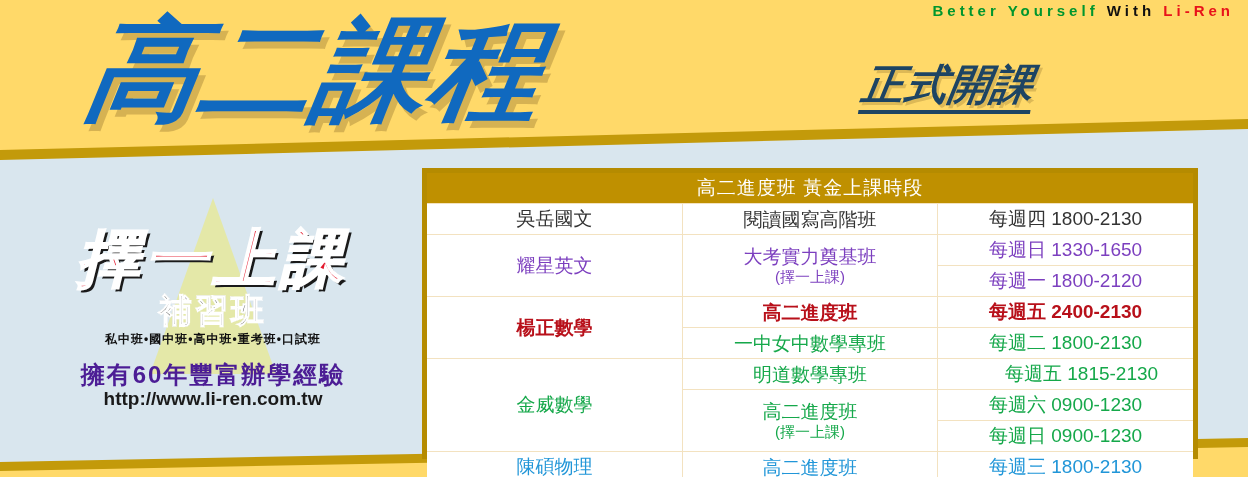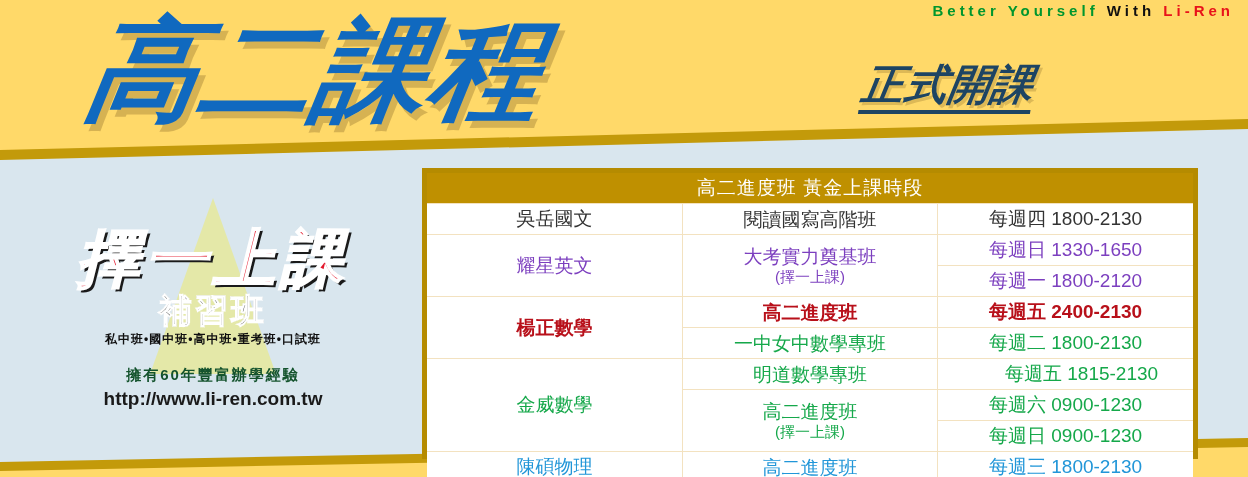--- a/index.html
+++ b/index.html
@@ -81,21 +81,21 @@
     font-size:33px;line-height:38px;font-weight:bold;color:#101010;
     letter-spacing:3px;
     -webkit-text-stroke:1px #ffffff;
   }
   .logo-classes{
     position:relative;margin-top:1px;
     font-size:12px;font-weight:bold;color:#101010;letter-spacing:1px;
   }
   .logo-exp{
     position:relative;margin-top:15px;
-    font-size:15px;line-height:24px;font-weight:bold;color:#14532d;
+    font-size:24px;line-height:24px;font-weight:bold;color:#4c1d95;
     letter-spacing:2px;
   }
   .logo-url{
     position:relative;
     font-size:19px;line-height:24px;font-weight:bold;color:#1a1a1a;
     letter-spacing:0px;
   }
   
   .table-shadow{
     position:absolute;left:428px;top:175px;width:660px;height:291px;

